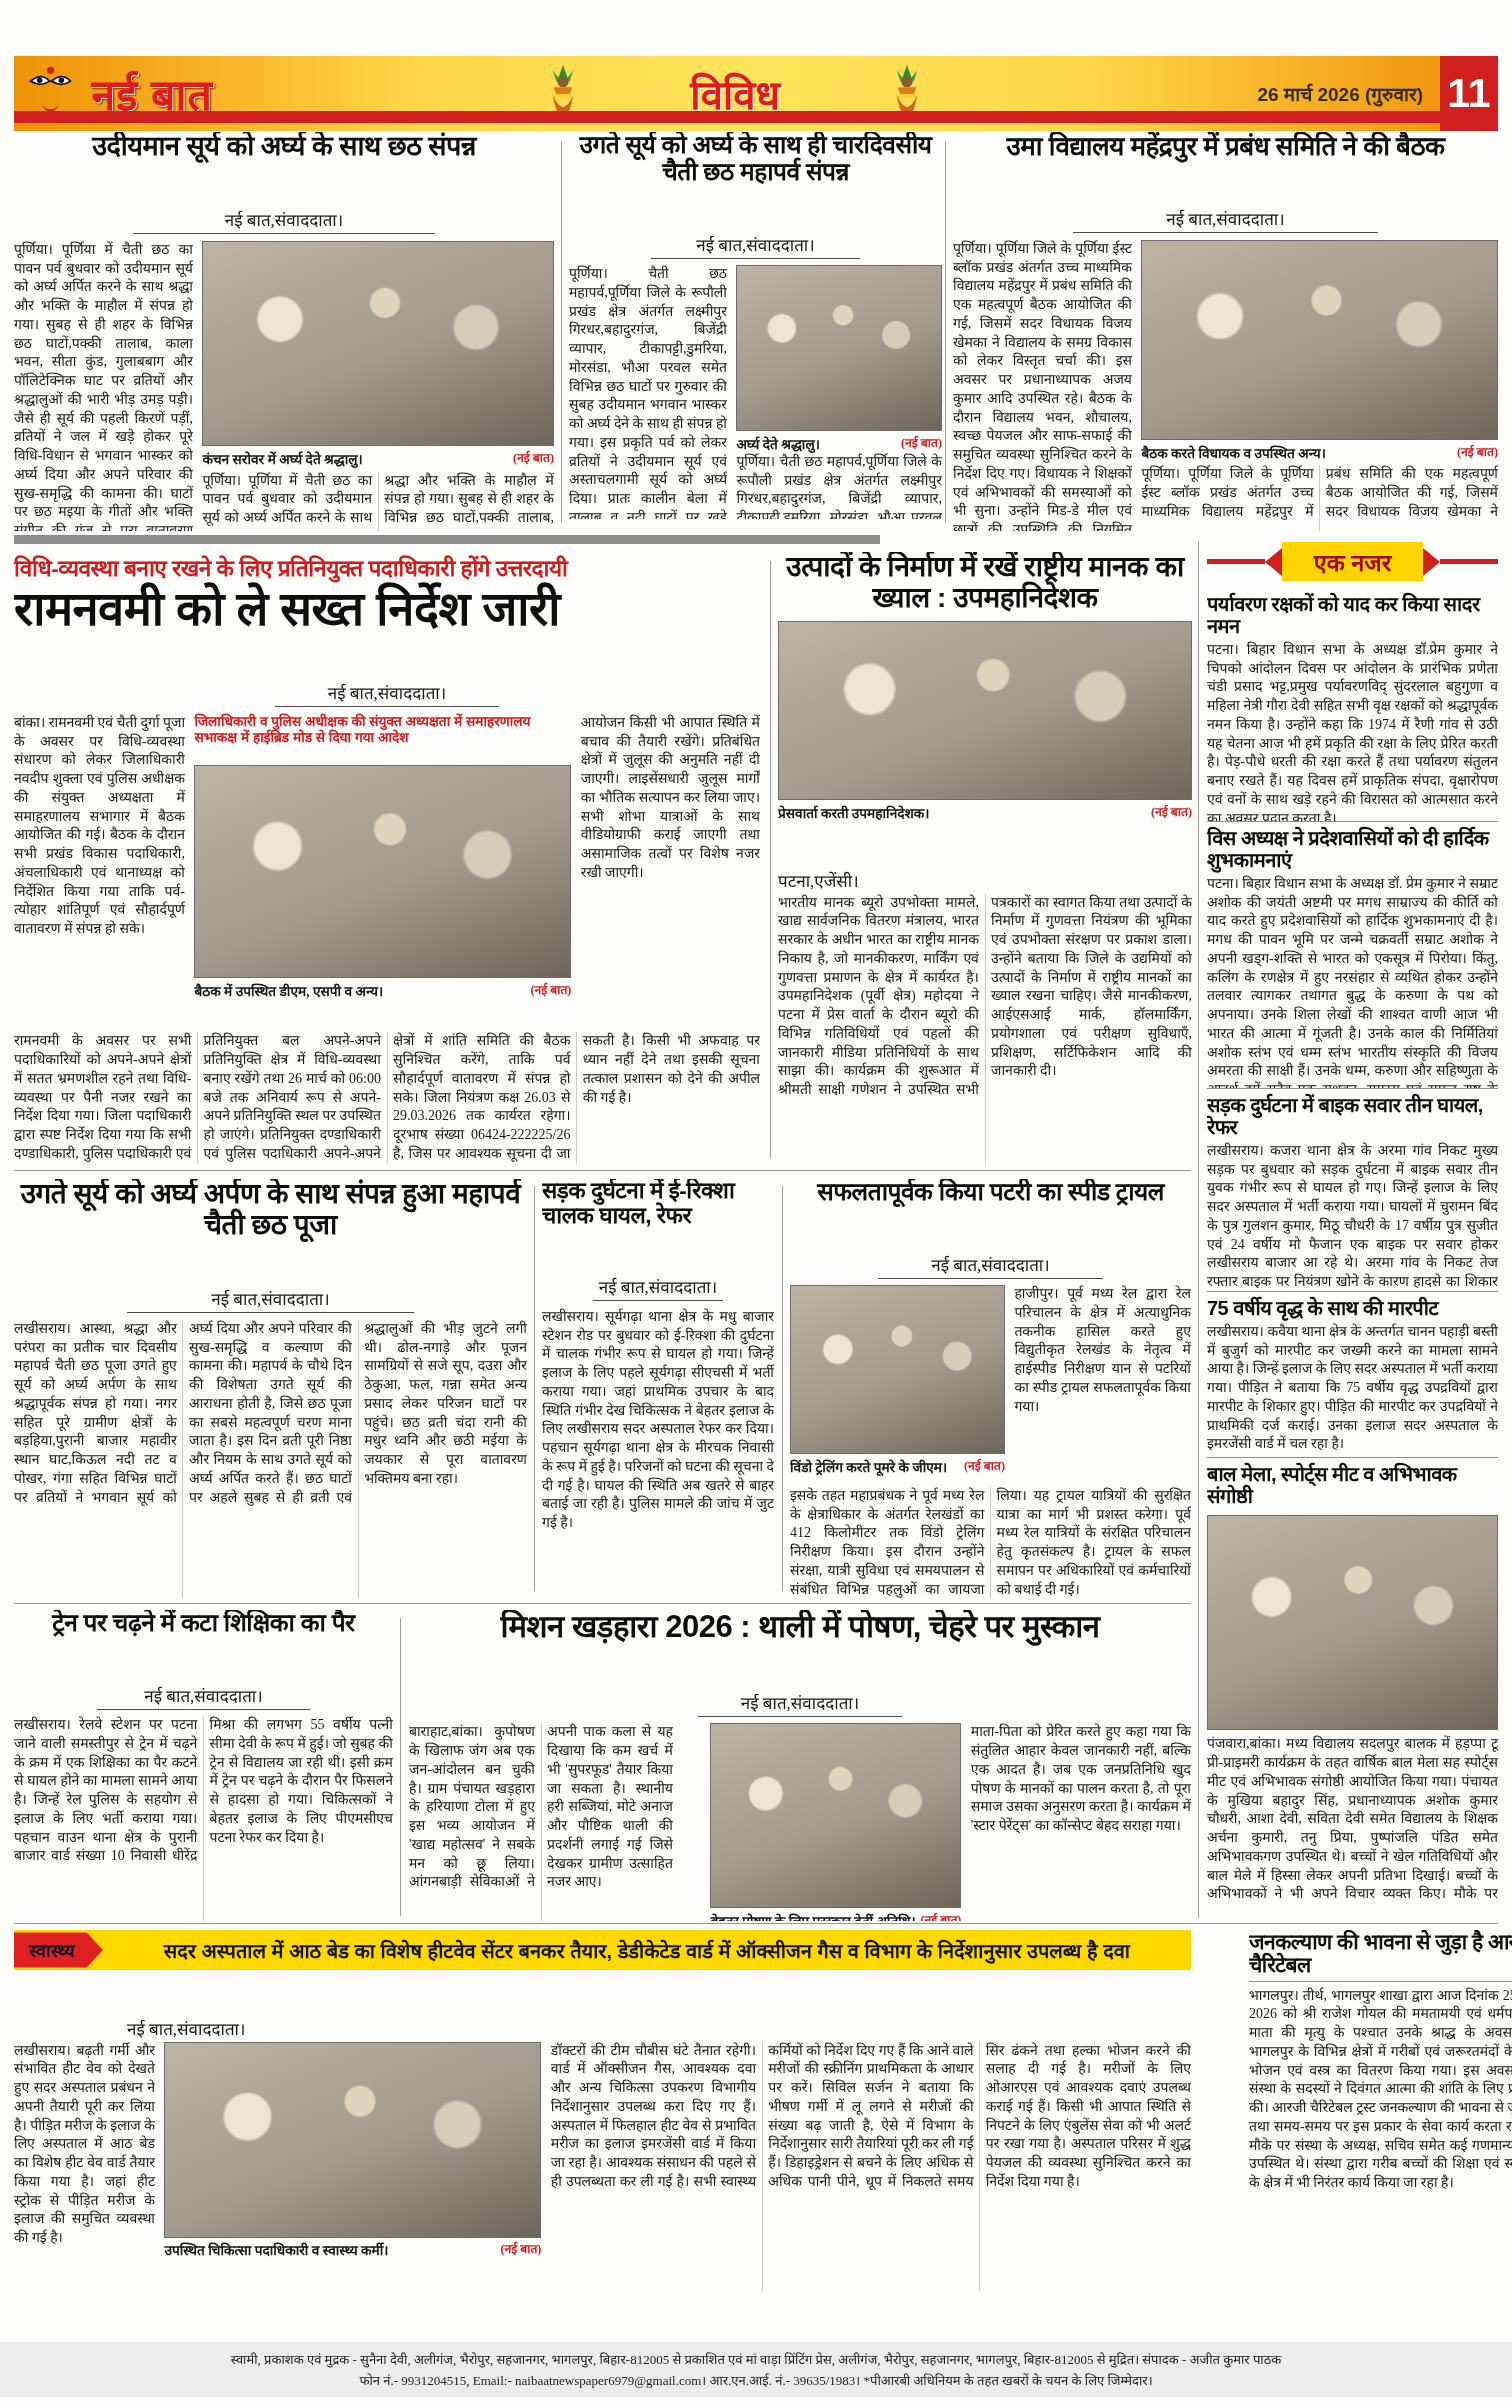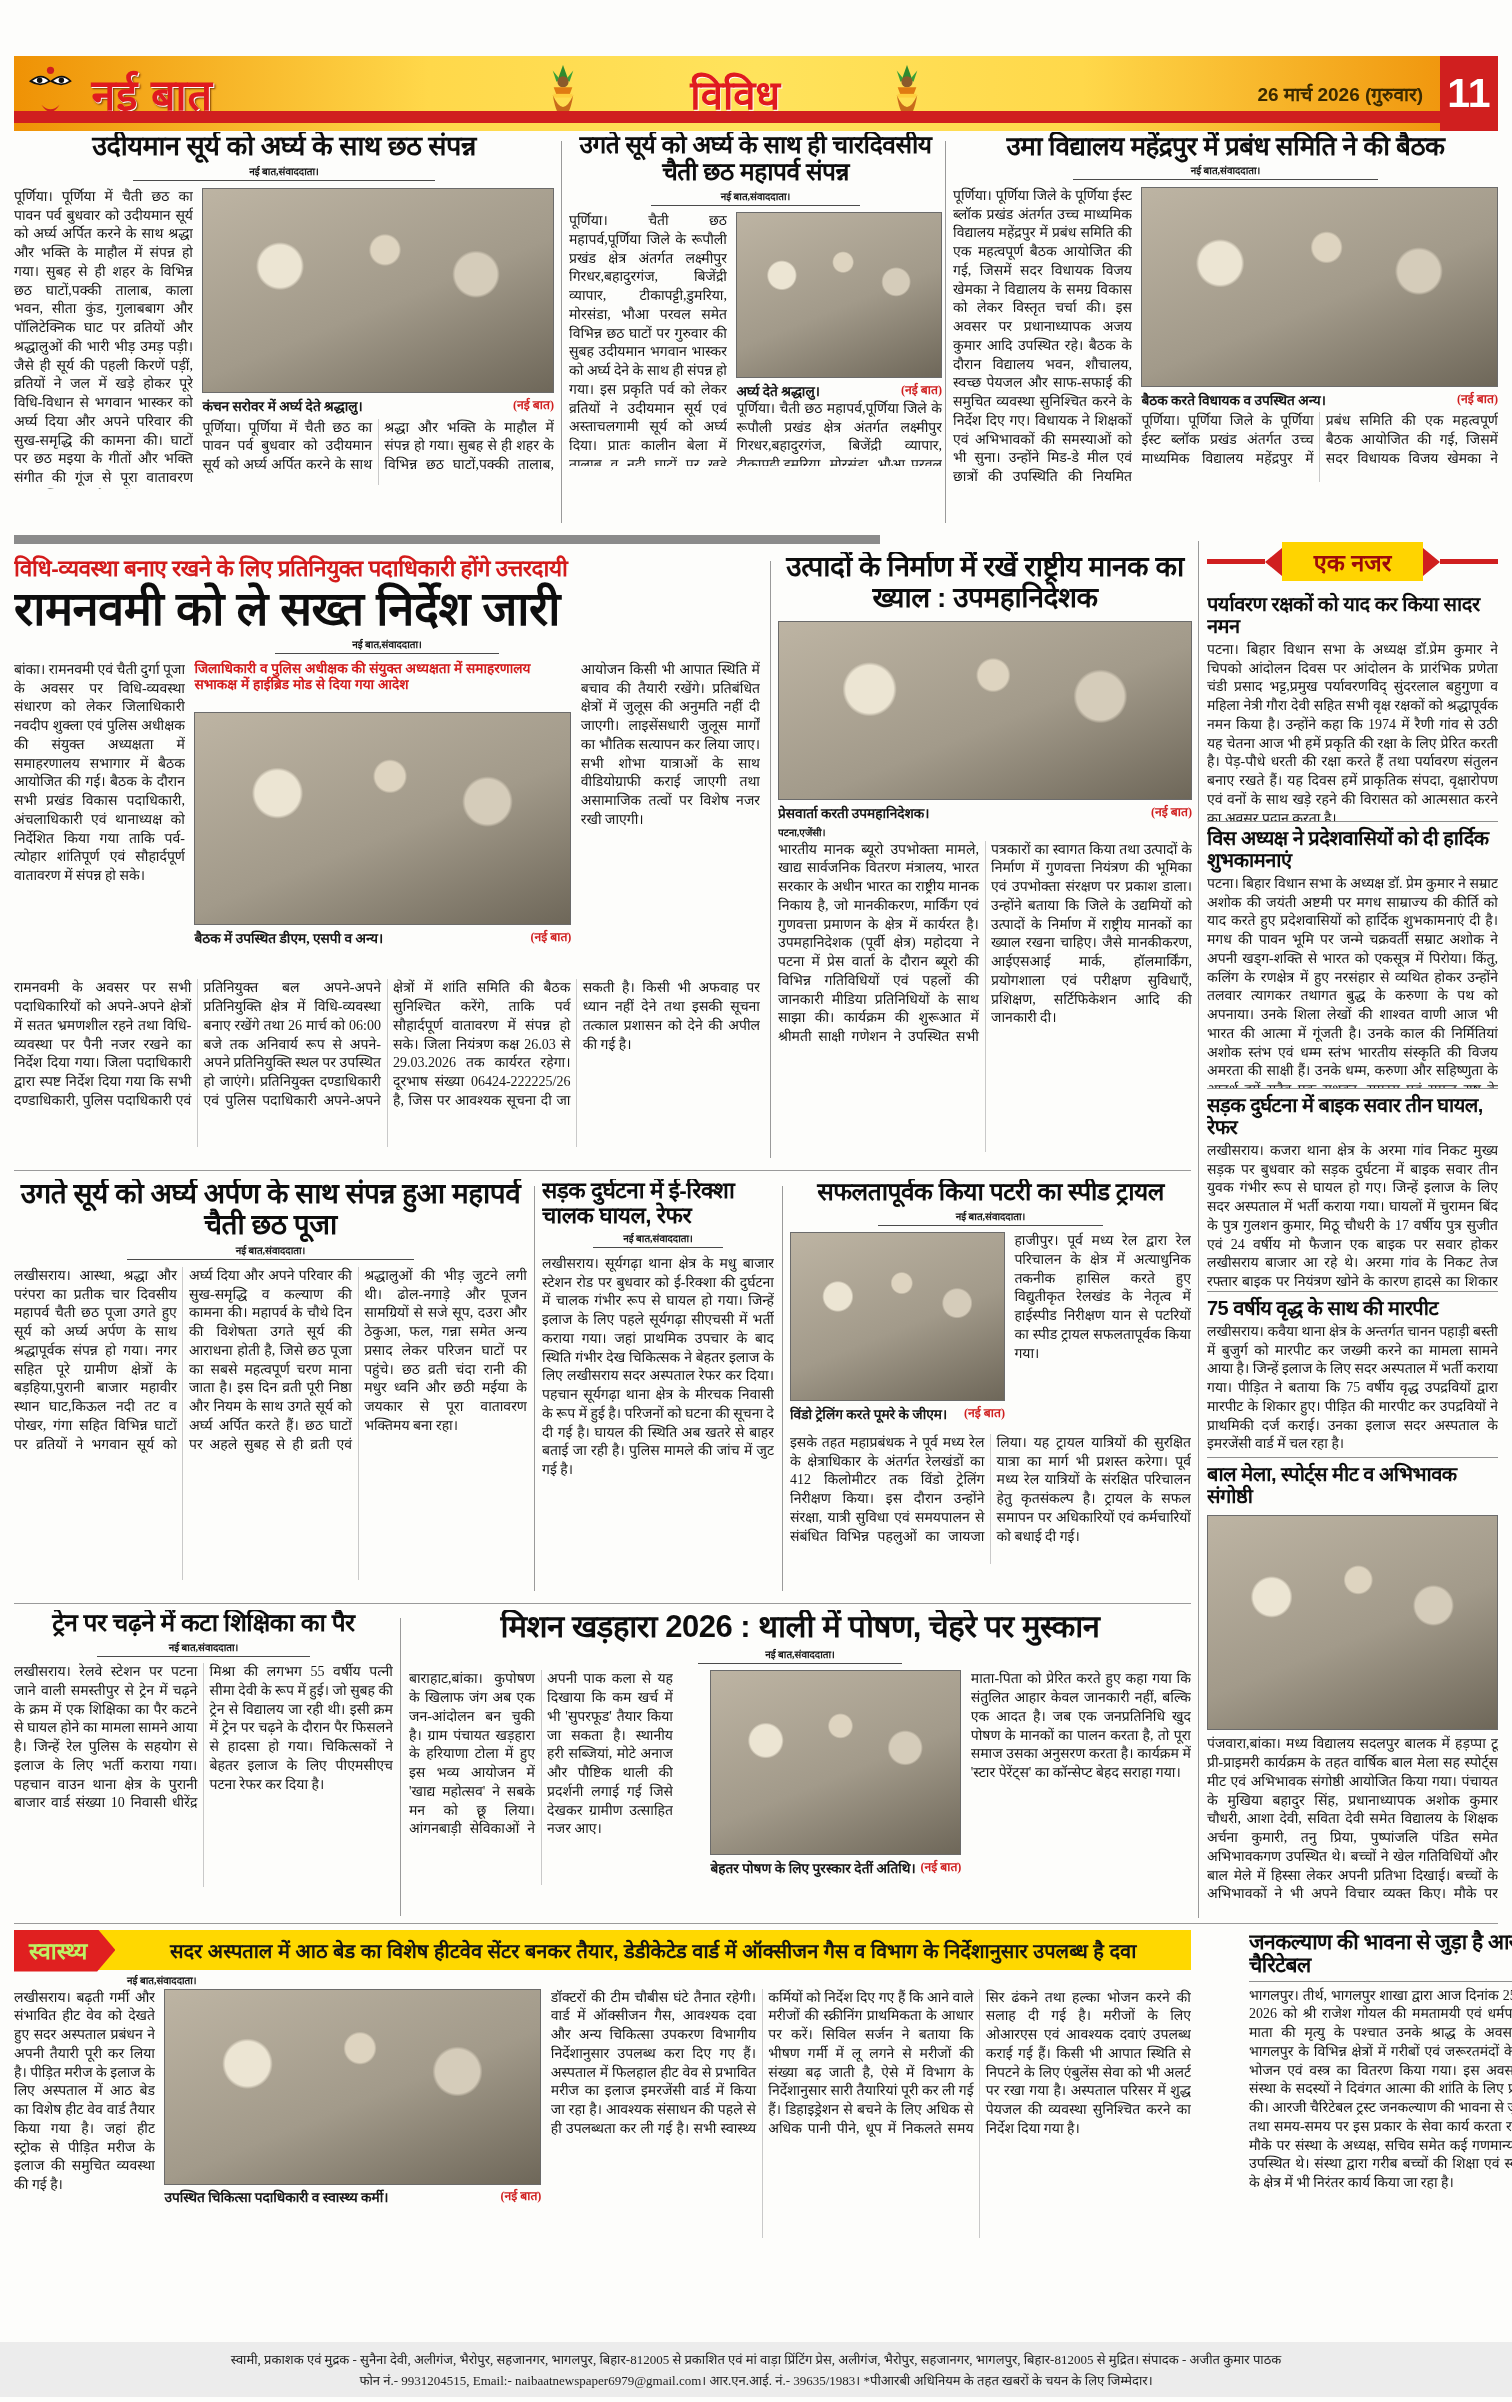--- a/index.html
+++ b/index.html
@@ -19,21 +19,21 @@
   .mast-center { flex:1; display:flex; align-items:center; justify-content:center; gap:113px; }
   .mast-date { font-family:"Liberation Sans",sans-serif; font-weight:bold; font-size:19px; color:#3a2a00; margin-right:17px; }
   .page-num { width:58px; height:75px; background:#d01f1f; color:#fff; display:flex; align-items:center; justify-content:center;
     font-family:"Liberation Sans",sans-serif; font-weight:bold; font-size:41px; }
 
   
   .art { position:absolute; overflow:hidden; }
   .hl { font-family:"Liberation Sans",sans-serif; font-weight:bold; color:#0e0e0e; line-height:1.1; letter-spacing:-0.5px; }
   .hl.center { text-align:center; }
   .kicker { font-family:"Liberation Sans",sans-serif; font-weight:bold; color:#d41b1b; }
-  .byline { text-align:center; font-weight:bold; font-size:10px; padding:2.8px 0 1.9px; }
+  .byline { text-align:center; font-weight:normal; font-size:17px; padding:2.8px 0 1.9px;margin-top:44px; }
   .byline-rule { width:56%; margin:0 auto 6.6px; border-bottom:1.5px solid #4a4a4a; }
   .body-txt { font-size:14px; line-height:1.34; text-align:justify; }
   .cols2 { column-count:2; column-gap:12.2px; column-rule:0.9px solid #c9c9c9; }
   .cols3 { column-count:3; column-gap:12.2px; column-rule:0.9px solid #c9c9c9; }
   .cols4 { column-count:4; column-gap:12.2px; column-rule:0.9px solid #c9c9c9; }
   .photo { background:
       radial-gradient(circle at 22% 38%, #ece5d3 0 7%, rgba(0,0,0,0) 8%),
       radial-gradient(circle at 52% 30%, #ded4c0 0 6%, rgba(0,0,0,0) 7%),
       radial-gradient(circle at 78% 42%, #d5ccba 0 7%, rgba(0,0,0,0) 8%),
       linear-gradient(158deg,#bdb4a3 0%,#a29a8a 55%,#6e6759 100%);
@@ -53,22 +53,22 @@
   .ek-tri-l { width:0;height:0;border-top:14px solid transparent;border-bottom:14px solid transparent;border-right:17px solid #d01f1f; }
   .ek-tri-r { width:0;height:0;border-top:14px solid transparent;border-bottom:14px solid transparent;border-left:17px solid #d01f1f; }
   .ek-box { background:#ffd400; padding:3.8px 32px; font-family:"Liberation Sans",sans-serif;
     font-weight:bold; font-size:23.5px; color:#9c0a0a; }
   .brief { border-bottom:0.9px solid #8f8f8f; padding:5.6px 0 7.5px; }
   .brief:last-child { border-bottom:none; }
   .brief .hl { font-size:20px; padding-bottom:3.8px; }
 
   
   .health-banner { display:flex; align-items:center; background:#ffd800; height:40px; }
-  .health-tag { background:#e02020; color:#bef264; font-family:"Liberation Sans",sans-serif; font-weight:bold;
-    font-size:23px; padding:5.6px 28px 5.6px 15px; clip-path:polygon(0 0,82% 0,100% 50%,82% 100%,0 100%); }
+  .health-tag { background:#e02020; color:#0f172a; font-family:"Liberation Sans",sans-serif; font-weight:bold;
+    font-size:18px; padding:5.6px 28px 5.6px 15px; clip-path:polygon(0 0,82% 0,100% 50%,82% 100%,0 100%); }
   .health-banner-text { flex:1; text-align:center; font-family:"Liberation Sans",sans-serif;
     font-weight:bold; font-size:20px; color:#141414; }
 
   
   .footer { position:absolute; left:0; top:2342px; width:1512px; height:55px; background:#ececec;
     display:flex; flex-direction:column; align-items:center; justify-content:center; gap:2.8px; }
   .footer div { font-size:13px; color:#1d1d1d; }
 </style>
 </head>
 <body>

